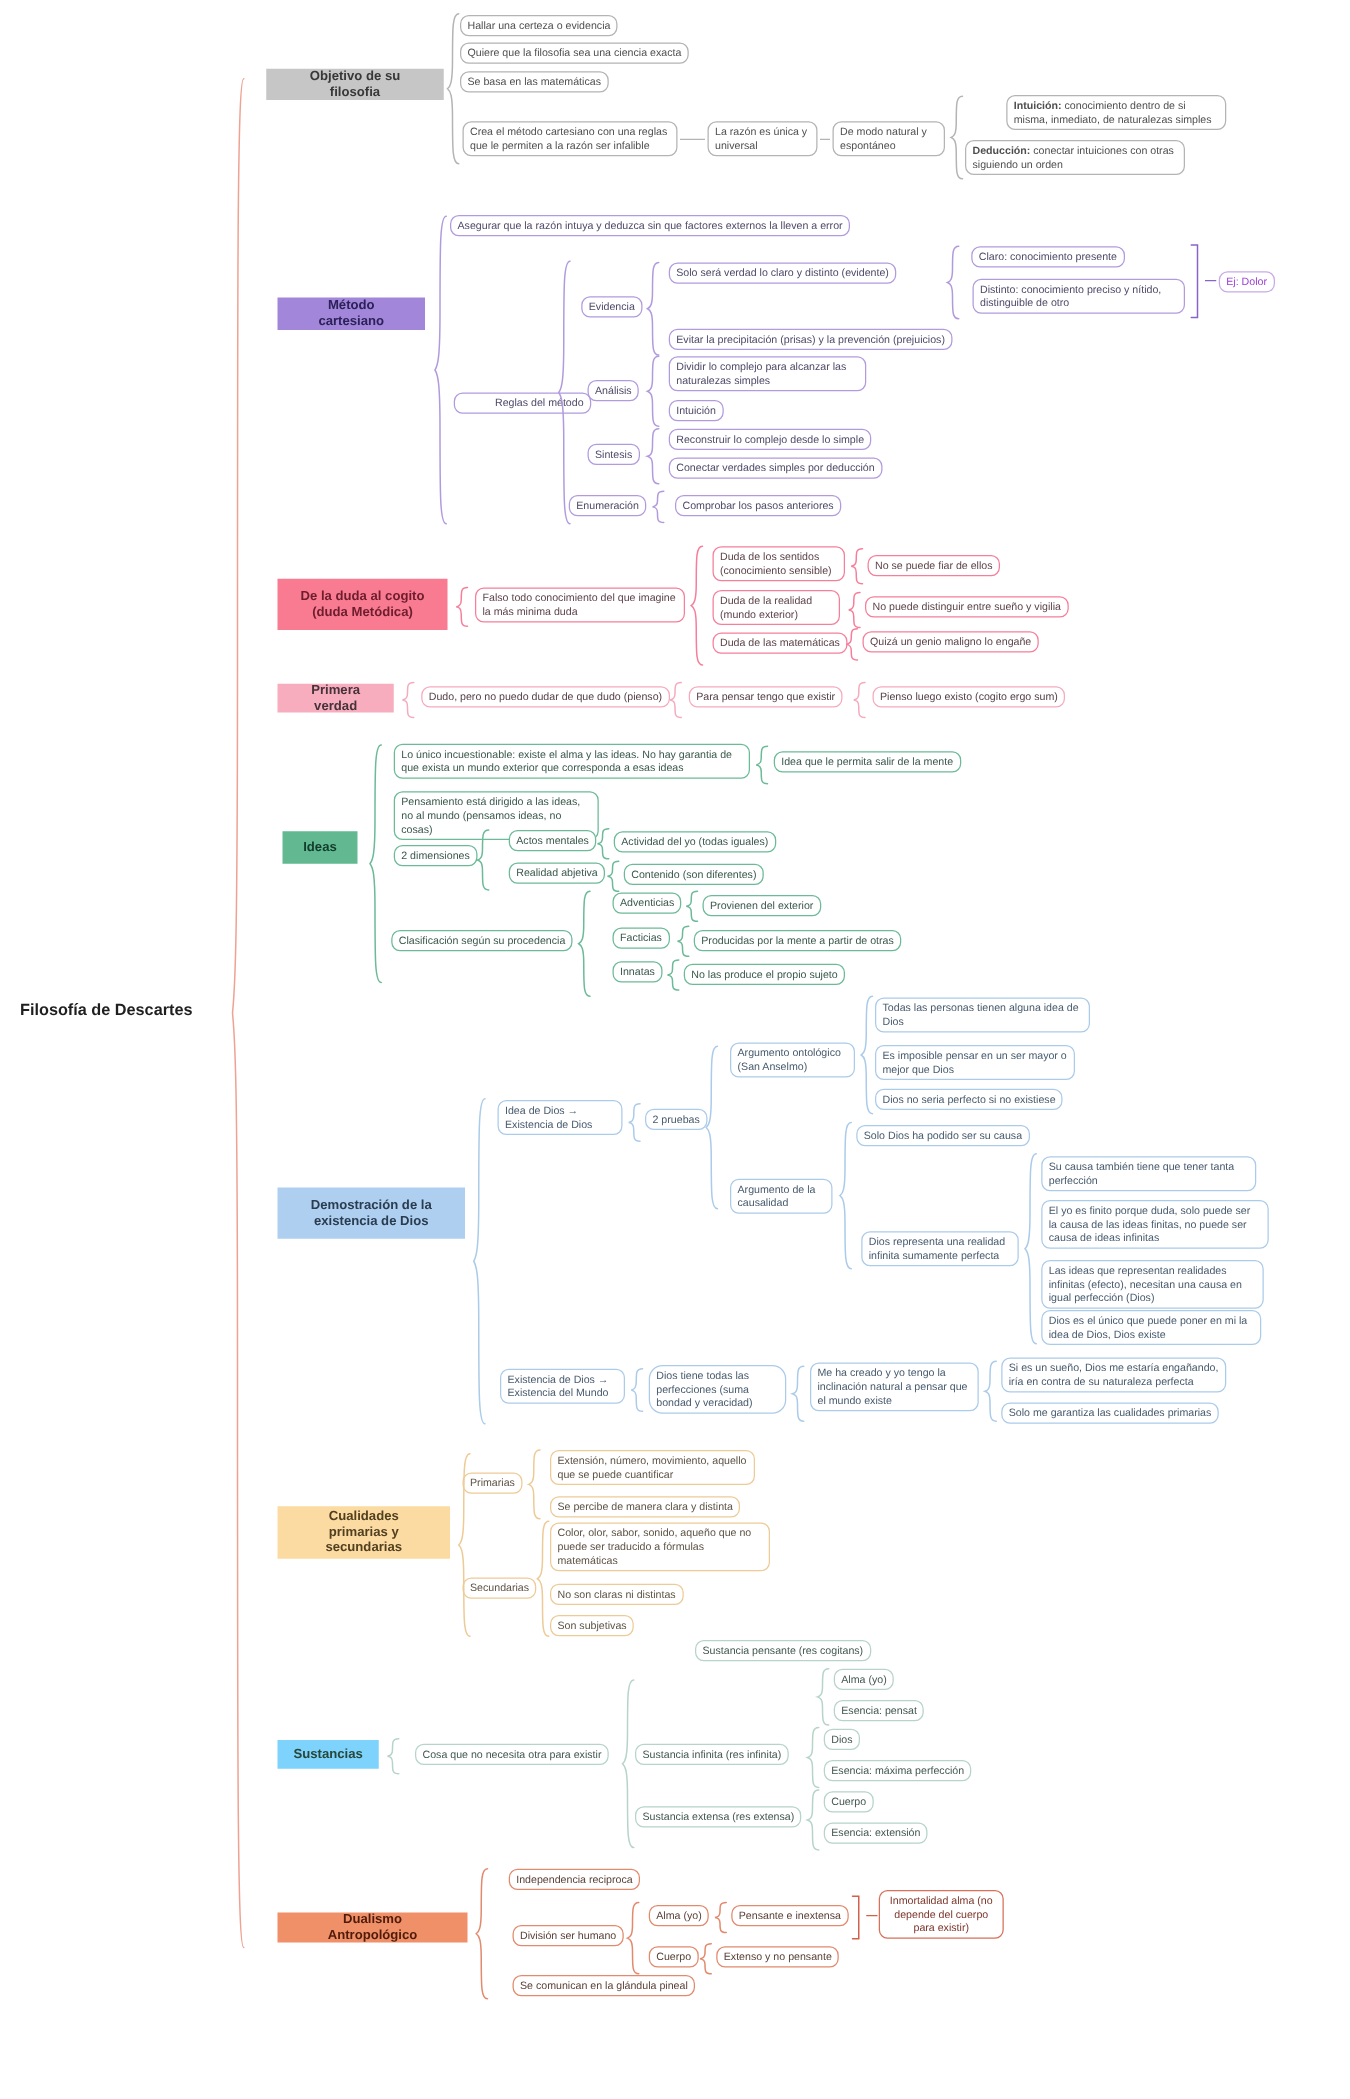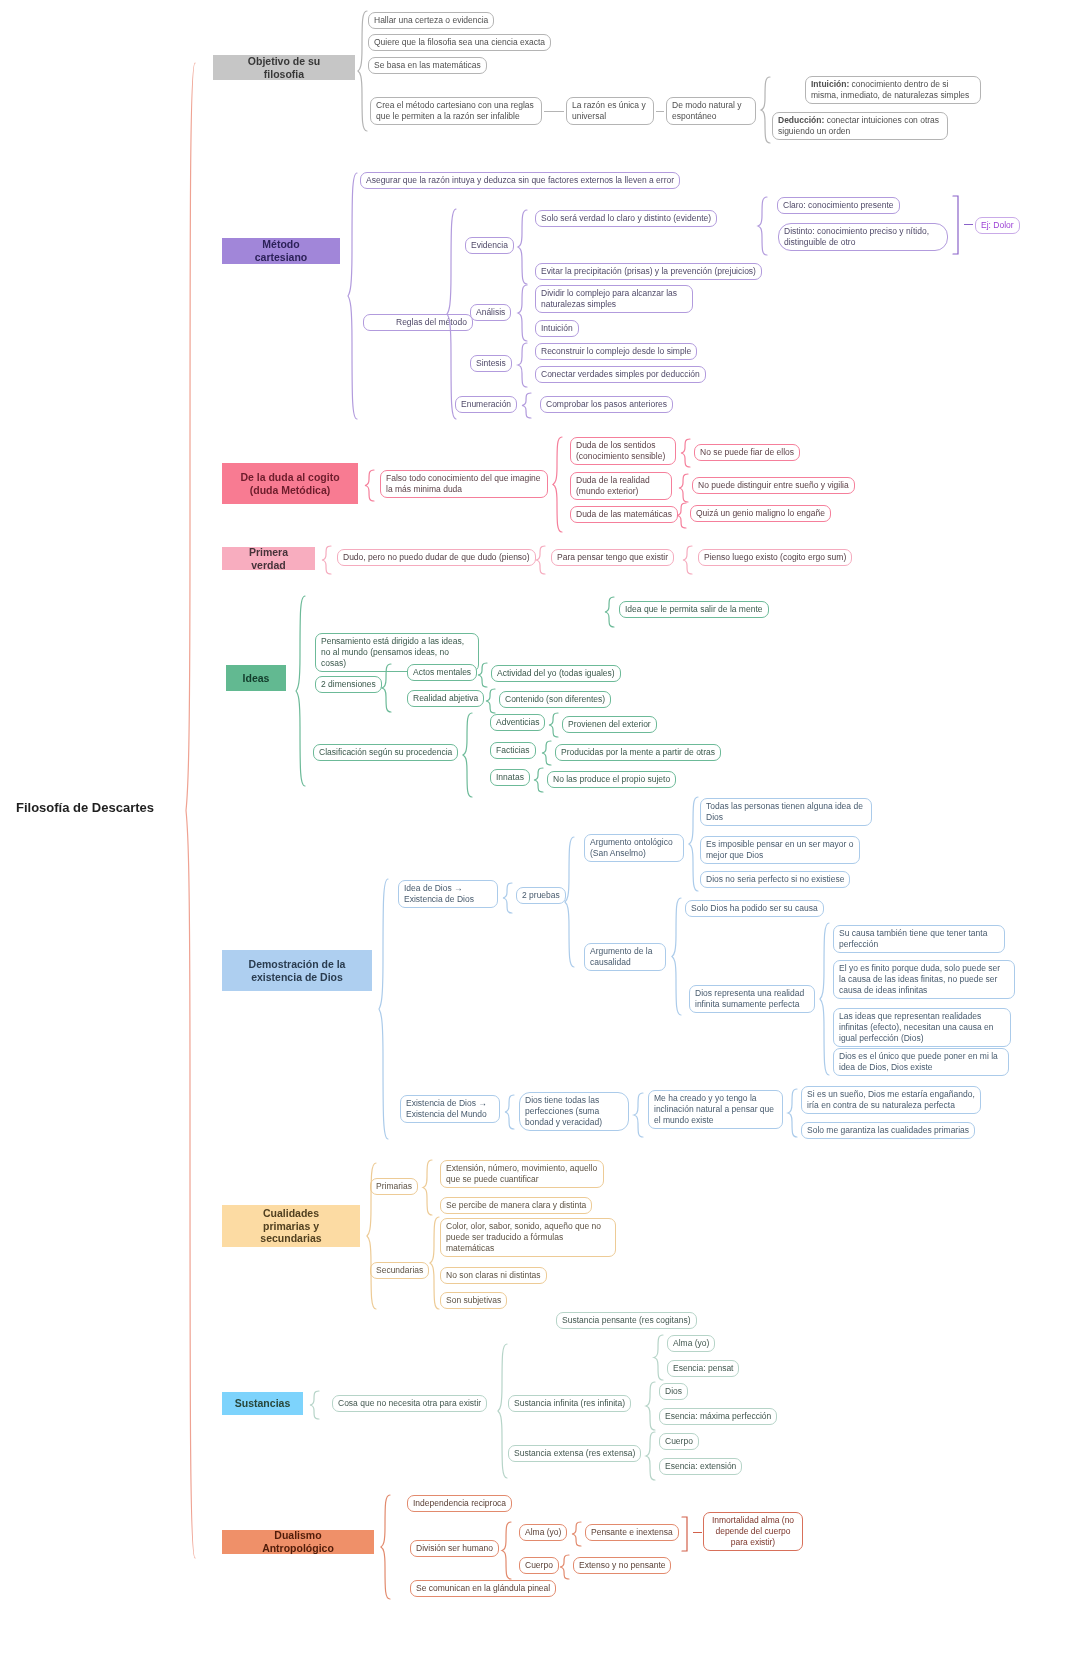--- a/index.html
+++ b/index.html
@@ -39,21 +39,21 @@
       <path d="M10,1 C5,1 5,6.9 5,21.5 C5,31.3 3.3,33.0 1,34.0 C3.3,35.0 5,36.6 5,46.5 C5,61.1 5,67 10,67" fill="none" stroke="#b4b4b4" stroke-width="1.2" stroke-linecap="round"></path>
     </svg>
     <div class="hline" style="left: 544px; top: 111px; width: 20px; background: rgb(180, 180, 180);"></div>
     <div class="hline" style="left: 656px; top: 111px; width: 8px; background: rgb(180, 180, 180);"></div>
     <div class="topic" style="left: 222px; top: 238px; width: 118px; height: 26px; background: rgb(161, 134, 217); color: rgb(44, 33, 88);">Método cartesiano</div>
     <div class="node" style="left: 360px; top: 172px; border-color: rgb(178, 155, 221); color: rgb(79, 73, 104);">Asegurar que la razón intuya y deduzca sin que factores externos la lleven a error</div>
     <div class="node" style="left: 363px; top: 314px; border-color: rgb(178, 155, 221); color: rgb(79, 73, 104); padding-left: 32px;">Reglas del método</div>
     <div class="node" style="left: 465px; top: 237px; border-color: rgb(178, 155, 221); color: rgb(79, 73, 104);">Evidencia</div>
     <div class="node" style="left: 535px; top: 210px; border-color: rgb(178, 155, 221); color: rgb(79, 73, 104);">Solo será verdad lo claro y distinto (evidente)</div>
     <div class="node" style="left: 777px; top: 197px; border-color: rgb(178, 155, 221); color: rgb(79, 73, 104);">Claro: conocimiento presente</div>
-    <div class="node" style="left: 778px; top: 223px; width: 170px; border-color: rgb(178, 155, 221); color: rgb(79, 73, 104); border-radius: 13px;">Distinto: conocimiento preciso y nítido, distinguible de otro</div>
+    <div class="node" style="left: 778px; top: 223px; width: 170px; border-color: rgb(178, 155, 221); color: rgb(79, 73, 104);">Distinto: conocimiento preciso y nítido, distinguible de otro</div>
     <div class="node" style="left: 975px; top: 217px; text-align: center; border-color: rgb(201, 170, 232); color: rgb(155, 63, 212);">Ej: Dolor</div>
     <div class="node" style="left: 535px; top: 263px; border-color: rgb(178, 155, 221); color: rgb(79, 73, 104);">Evitar la precipitación (prisas) y la prevención (prejuicios)</div>
     <div class="node" style="left: 470px; top: 304px; border-color: rgb(178, 155, 221); color: rgb(79, 73, 104);">Análisis</div>
     <div class="node" style="left: 535px; top: 285px; width: 158px; border-color: rgb(178, 155, 221); color: rgb(79, 73, 104);">Dividir lo complejo para alcanzar las naturalezas simples</div>
     <div class="node" style="left: 535px; top: 320px; border-color: rgb(178, 155, 221); color: rgb(79, 73, 104);">Intuición</div>
     <div class="node" style="left: 470px; top: 355px; border-color: rgb(178, 155, 221); color: rgb(79, 73, 104);">Sintesis</div>
     <div class="node" style="left: 535px; top: 343px; border-color: rgb(178, 155, 221); color: rgb(79, 73, 104);">Reconstruir lo complejo desde lo simple</div>
     <div class="node" style="left: 535px; top: 366px; border-color: rgb(178, 155, 221); color: rgb(79, 73, 104);">Conectar verdades simples por deducción</div>
     <div class="node" style="left: 455px; top: 396px; border-color: rgb(178, 155, 221); color: rgb(79, 73, 104);">Enumeración</div>
     <div class="node" style="left: 540px; top: 396px; border-color: rgb(178, 155, 221); color: rgb(79, 73, 104);">Comprobar los pasos anteriores</div>
@@ -112,20 +112,21 @@
     <svg width="12" height="30" class="conn" style="left: 321px; top: 545px;">
       <path d="M10,1 C5,1 5,3.5 5,9.7 C5,13.8 3.3,14.5 1,15.0 C3.3,15.5 5,16.1 5,20.3 C5,26.5 5,29 10,29" fill="none" stroke="#f5abbe" stroke-width="1.2" stroke-linecap="round"></path>
     </svg>
     <svg width="12" height="30" class="conn" style="left: 535px; top: 545px;">
       <path d="M10,1 C5,1 5,3.5 5,9.7 C5,13.8 3.3,14.5 1,15.0 C3.3,15.5 5,16.1 5,20.3 C5,26.5 5,29 10,29" fill="none" stroke="#f5abbe" stroke-width="1.2" stroke-linecap="round"></path>
     </svg>
     <svg width="12" height="30" class="conn" style="left: 682px; top: 545px;">
       <path d="M10,1 C5,1 5,3.5 5,9.7 C5,13.8 3.3,14.5 1,15.0 C3.3,15.5 5,16.1 5,20.3 C5,26.5 5,29 10,29" fill="none" stroke="#f5abbe" stroke-width="1.2" stroke-linecap="round"></path>
     </svg>
     <div class="topic" style="left: 226px; top: 665px; width: 60px; height: 26px; background: rgb(98, 185, 145); color: rgb(18, 60, 43);">Ideas</div>
+    <div class="node" style="left: 315px; top: 595px; width: 285px; border-color: rgb(108, 186, 152); color: rgb(58, 88, 75);">Lo único incuestionable: existe el alma y las ideas. No hay garantia de que exista un mundo exterior que corresponda a esas ideas</div>
     <div class="node" style="left: 619px; top: 601px; border-color: rgb(108, 186, 152); color: rgb(58, 88, 75);">Idea que le permita salir de la mente</div>
     <div class="node" style="left: 315px; top: 633px; width: 164px; border-color: rgb(108, 186, 152); color: rgb(58, 88, 75);">Pensamiento está dirigido a las ideas, no al mundo (pensamos ideas, no cosas)</div>
     <div class="node" style="left: 315px; top: 676px; border-color: rgb(108, 186, 152); color: rgb(58, 88, 75);">2 dimensiones</div>
     <div class="node" style="left: 407px; top: 664px; border-color: rgb(108, 186, 152); color: rgb(58, 88, 75);">Actos mentales</div>
     <div class="node" style="left: 491px; top: 665px; border-color: rgb(108, 186, 152); color: rgb(58, 88, 75);">Actividad del yo (todas iguales)</div>
     <div class="node" style="left: 407px; top: 690px; border-color: rgb(108, 186, 152); color: rgb(58, 88, 75);">Realidad abjetiva</div>
     <div class="node" style="left: 499px; top: 691px; border-color: rgb(108, 186, 152); color: rgb(58, 88, 75);">Contenido (son diferentes)</div>
     <div class="node" style="left: 313px; top: 744px; border-color: rgb(108, 186, 152); color: rgb(58, 88, 75);">Clasificación según su procedencia</div>
     <div class="node" style="left: 490px; top: 714px; border-color: rgb(108, 186, 152); color: rgb(58, 88, 75);">Adventicias</div>
     <div class="node" style="left: 562px; top: 716px; border-color: rgb(108, 186, 152); color: rgb(58, 88, 75);">Provienen del exterior</div>

